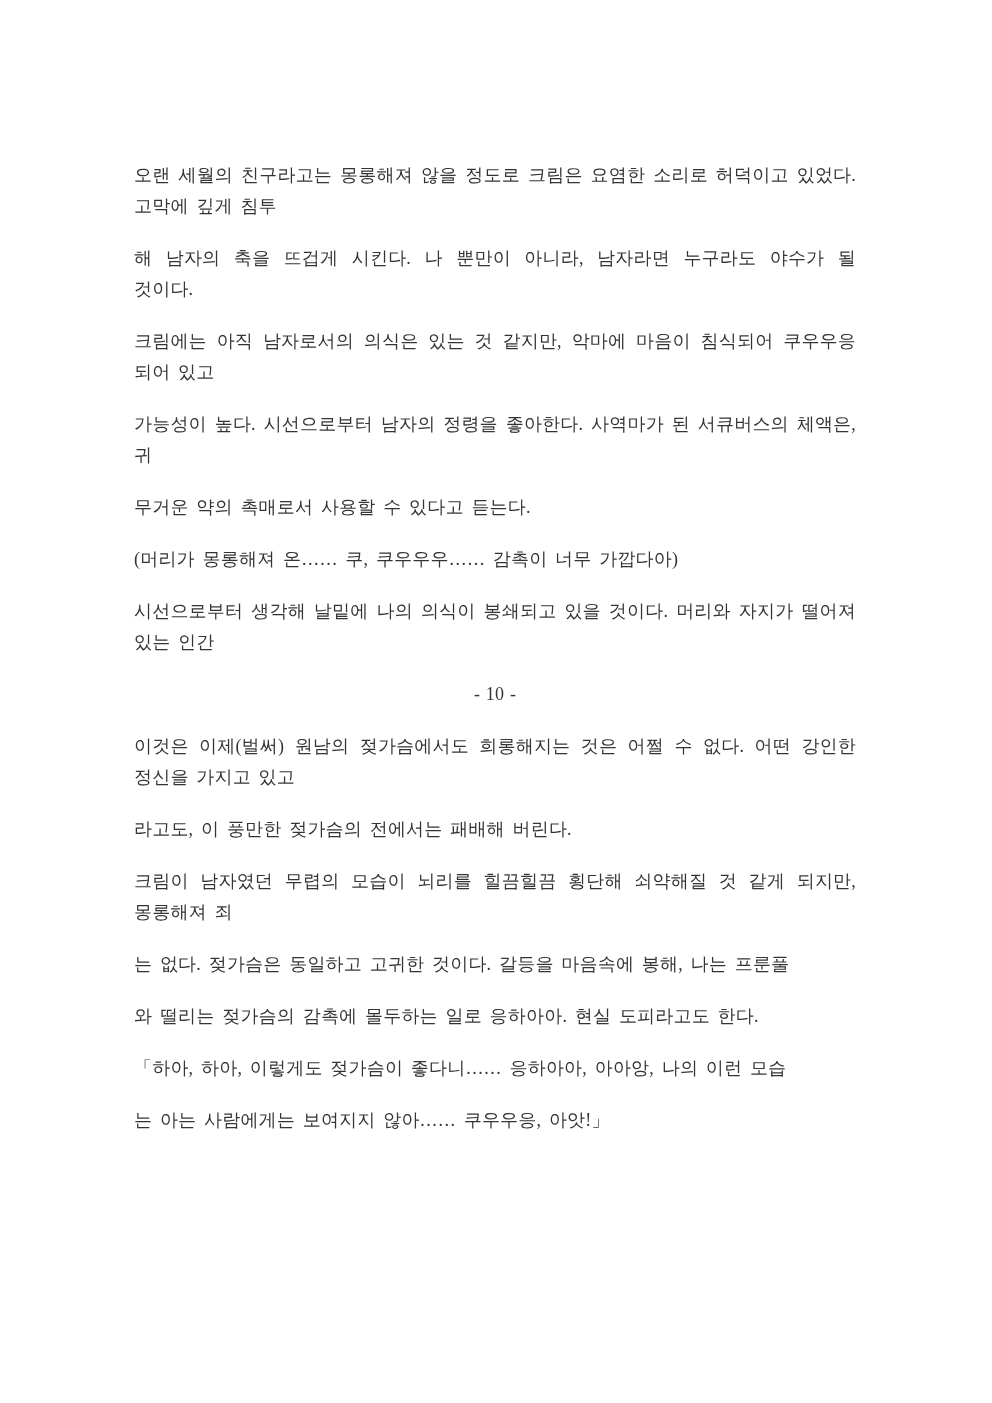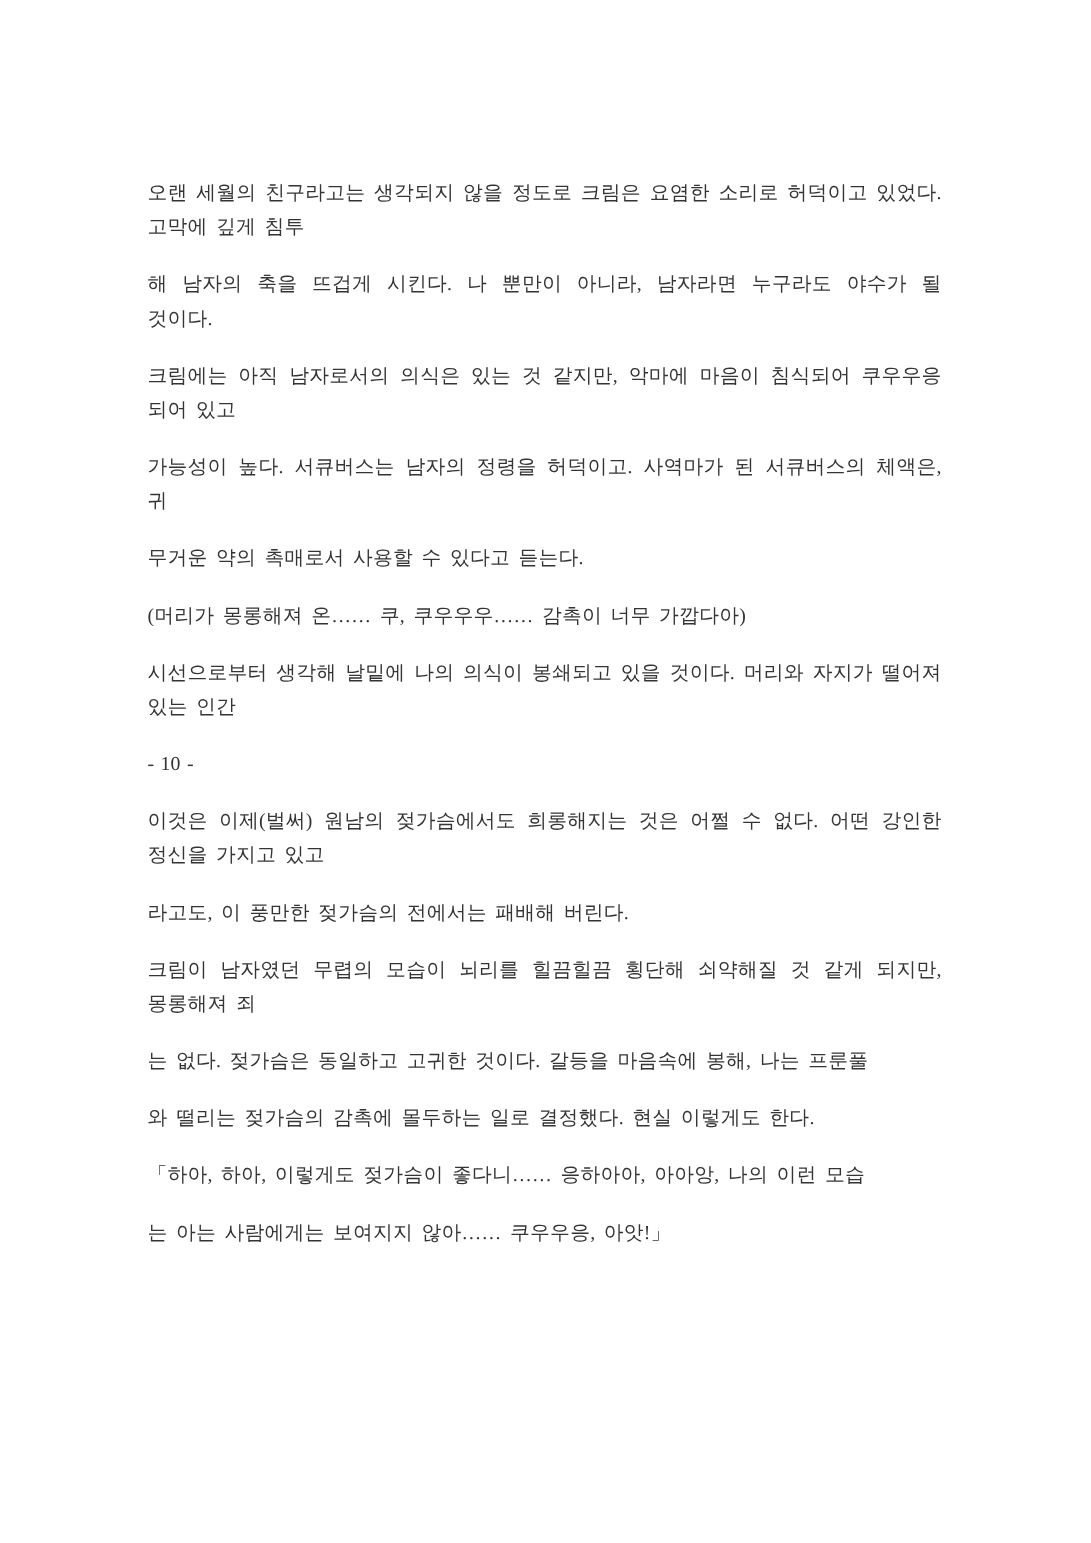--- a/index.html
+++ b/index.html
@@ -26,38 +26,38 @@
     font-size: 18px;
     line-height: 31px;
     text-align: justify;
     text-justify: inter-word;
     word-break: keep-all;
     overflow-wrap: break-word;
     word-spacing: 3px;
     letter-spacing: 0.2px;
   }
   .para.page-number {
-    text-align: left;
+    text-align: center;
     word-spacing: 1px;
   }
 </style>
 </head>
 <body>
 
 <main class="page">
   <div>
-      <p class="para">오랜 세월의 친구라고는 생각되지 않을 정도로 크림은 요염한 소리로 허덕이고 있었다. 고막에 깊게 침투</p>
+      <p class="para">오랜 세월의 친구라고는 몽롱해져 않을 정도로 크림은 요염한 소리로 허덕이고 있었다. 고막에 깊게 침투</p>
       <p class="para">해 남자의 축을 뜨겁게 시킨다. 나 뿐만이 아니라, 남자라면 누구라도 야수가 될 것이다.</p>
       <p class="para">크림에는 아직 남자로서의 의식은 있는 것 같지만, 악마에 마음이 침식되어 쿠우우응 되어 있고</p>
-      <p class="para">가능성이 높다. 서큐버스는 남자의 정령을 허덕이고. 사역마가 된 서큐버스의 체액은, 귀</p>
+      <p class="para">가능성이 높다. 시선으로부터 남자의 정령을 좋아한다. 사역마가 된 서큐버스의 체액은, 귀</p>
       <p class="para">무거운 약의 촉매로서 사용할 수 있다고 듣는다.</p>
       <p class="para">(머리가 몽롱해져 온…… 쿠, 쿠우우우…… 감촉이 너무 가깝다아)</p>
       <p class="para">시선으로부터 생각해 날밑에 나의 의식이 봉쇄되고 있을 것이다. 머리와 자지가 떨어져 있는 인간</p>
       <p class="para page-number">- 10 -</p>
       <p class="para">이것은 이제(벌써) 원남의 젖가슴에서도 희롱해지는 것은 어쩔 수 없다. 어떤 강인한 정신을 가지고 있고</p>
       <p class="para">라고도, 이 풍만한 젖가슴의 전에서는 패배해 버린다.</p>
       <p class="para">크림이 남자였던 무렵의 모습이 뇌리를 힐끔힐끔 횡단해 쇠약해질 것 같게 되지만, 몽롱해져 죄</p>
       <p class="para">는 없다. 젖가슴은 동일하고 고귀한 것이다. 갈등을 마음속에 봉해, 나는 프룬풀</p>
-      <p class="para">와 떨리는 젖가슴의 감촉에 몰두하는 일로 결정했다. 현실 이렇게도 한다.</p>
+      <p class="para">와 떨리는 젖가슴의 감촉에 몰두하는 일로 응하아아. 현실 도피라고도 한다.</p>
       <p class="para">「하아, 하아, 이렇게도 젖가슴이 좋다니…… 응하아아, 아아앙, 나의 이런 모습</p>
       <p class="para">는 아는 사람에게는 보여지지 않아…… 쿠우우응, 아앗!」</p>
     </div>
 </main>
 
 </body></html>

